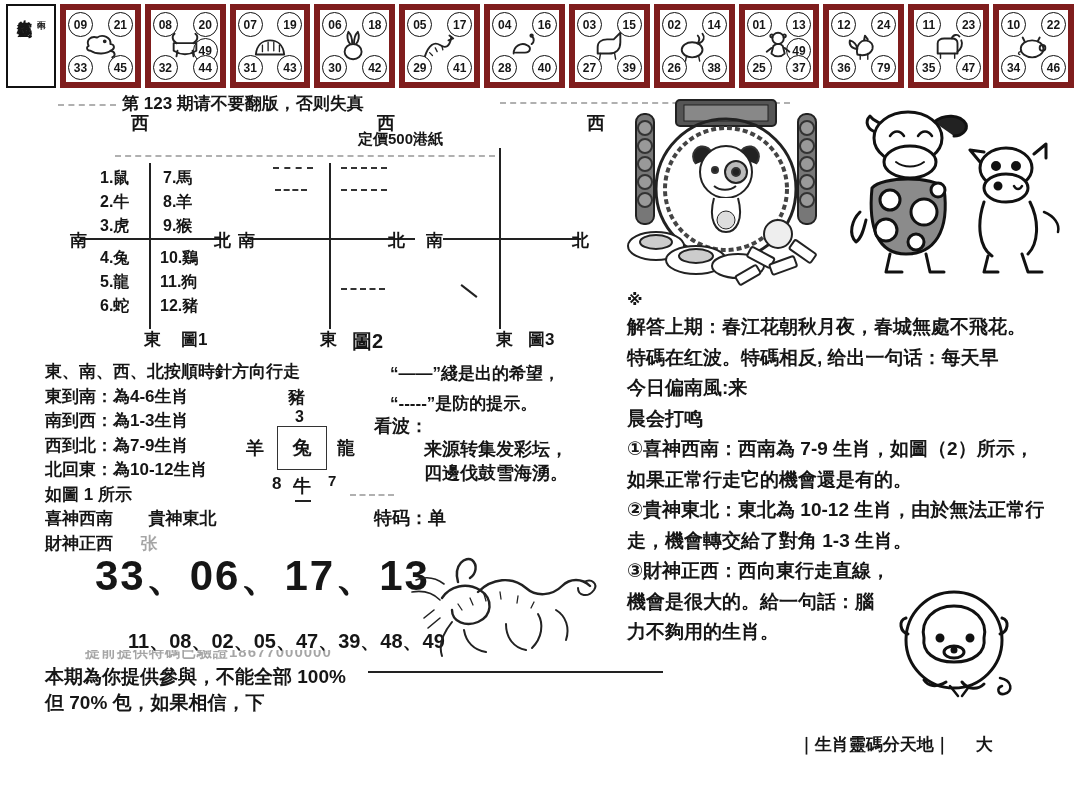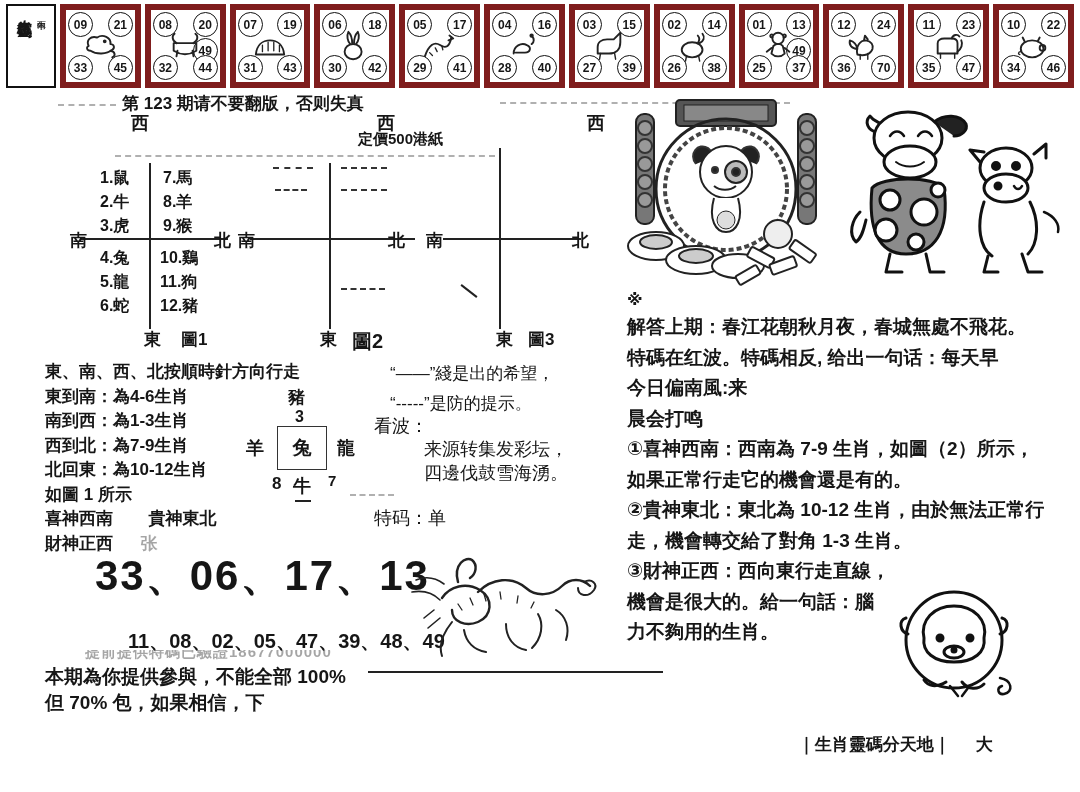--- a/index.html
+++ b/index.html
@@ -19,21 +19,21 @@
   .animal{position:absolute;left:50%;top:50%;transform:translate(-50%,-50%);}
   .animal svg{display:block;stroke:#222;fill:none;stroke-width:2;stroke-linecap:round;stroke-linejoin:round;}
   
   .vline{position:absolute;width:2px;background:#222;}
   .hline{position:absolute;height:2px;background:#222;}
   .dash{position:absolute;border-top:2px dashed #333;}
   .faded{opacity:.38;}
   .lbl{position:absolute;font-weight:bold;}
   
   .rules div{line-height:24.5px;font-size:17px;font-weight:bold;white-space:nowrap;}
-  .legend div{white-space:nowrap;font-weight:normal;text-align:right;}
+  .legend div{white-space:nowrap;font-weight:bold;text-align:right;}
   .analysis div{line-height:30.5px;font-size:19px;font-weight:600;white-space:nowrap;}
   .bignums{font-size:42px;font-weight:800;letter-spacing:2px;white-space:nowrap;}
   .refline{font-size:20px;font-weight:bold;white-space:nowrap;}
   .note{font-size:19px;font-weight:bold;white-space:nowrap;}
   .boxchar{position:absolute;border:1.5px solid #333;display:flex;align-items:center;justify-content:center;
            font-size:19px;font-weight:bold;background:#fff;}
   .deco svg{display:block;}
   .clip-half{height:11px;overflow:hidden;}
   .clip-half span{display:block;margin-top:-7px;font-size:15px;letter-spacing:1px;font-weight:bold;}
 </style>
@@ -179,21 +179,21 @@
       <span class="num tr">24</span>
       <span class="animal">
           <svg width="38" height="34" viewBox="0 0 40 36">
             <path d="M13 27c-2-9 3-15 9-15 6 1 8 5 7 9-2 6-9 8-16 6z"></path>
             <path d="M20 12l1-5 3 4"></path>
             <path d="M13 21c-6 0-9-4-8-9 4 1 7 4 8 9z"></path>
             <path d="M16 27v5M24 26v6" stroke-width="1.5"></path>
           </svg>
         </span>
       <span class="num bl">36</span>
-      <span class="num br">70</span>
+      <span class="num br">79</span>
     </div>
 
     <div class="zcell">
       <span class="num tl">11</span>
       <span class="num tr">23</span>
       <span class="animal">
           <svg width="38" height="34" viewBox="0 0 40 36">
             <path d="M8 26V15c0-3 3-5 7-5h8c4 0 6 2 6 5v11z"></path>
             <path d="M23 10c1-4 6-5 8-2M29 24c4-3 6-8 4-12"></path>
             <path d="M11 26v5M26 26v5" stroke-width="1.5"></path>

